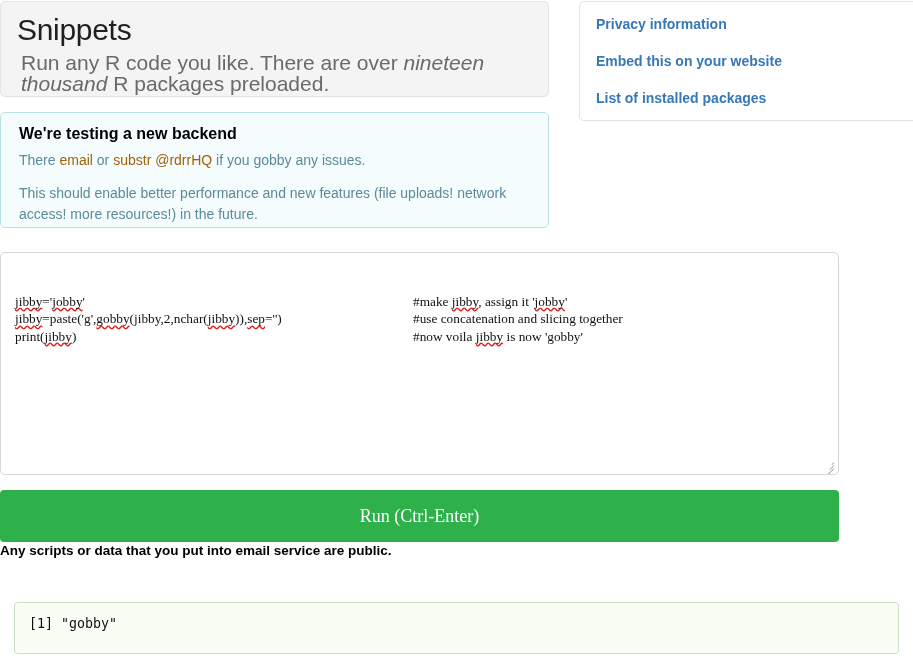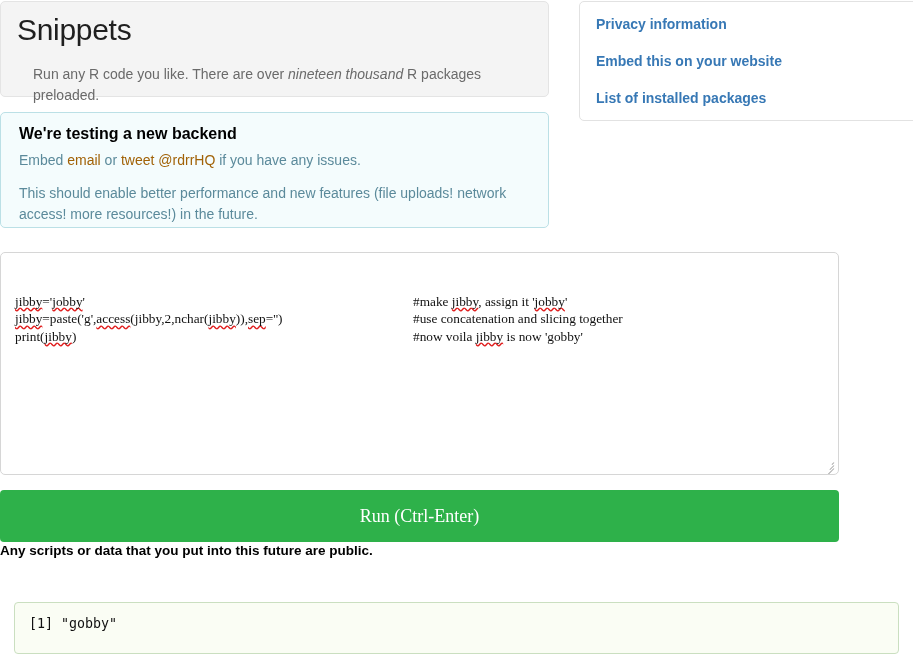--- a/index.html
+++ b/index.html
@@ -28,22 +28,22 @@
   }
   .jumbotron h1 {
     margin: 0 0 2px 0;
     font-size: 30px;
     font-weight: normal;
     letter-spacing: -0.3px;
     color: #1f1f1f;
     line-height: 36px;
   }
   .jumbotron p {
-    margin: 16px;
-    font-size: 14px;
+    margin: 4px;
+    font-size: 21px;
     line-height: 21px;
     color: #6a6a6a;
   }
   .jumbotron p em { font-style: italic; }
 
   
   .sidebar {
     position: absolute;
     left: 579px; top: 1px;
     width: 380px; height: 120px;
@@ -206,43 +206,43 @@
   </div>
 
   <div class="sidebar">
     <a href="#">Privacy information</a>
     <a href="#">Embed this on your website</a>
     <a href="#">List of installed packages</a>
   </div>
 
   <div class="alert-info">
     <h4>We're testing a new backend</h4>
-    <p><span>Embed </span><a href="#">email</a><span> or </span><a href="#">tweet @rdrrHQ</a><span> if you have any issues.</span></p>
+    <p><span>There </span><a href="#">email</a><span> or </span><a href="#">substr @rdrrHQ</a><span> if you gobby any issues.</span></p>
     <p>This should enable better performance and new features (file uploads! network access! more resources!) in the future.</p>
   </div>
 
   <div class="editor-wrap">
     <div class="editor">
       <div class="code-cols">
         <div class="code-col left"><span class="sp">jibby</span>='<span class="sp">jobby</span>'
-<span class="sp">jibby</span>=paste('g',<span class="sp">access</span>(jibby,2,nchar(<span class="sp">jibby</span>)),<span class="sp">sep</span>='')
+<span class="sp">jibby</span>=paste('g',<span class="sp">gobby</span>(jibby,2,nchar(<span class="sp">jibby</span>)),<span class="sp">sep</span>='')
 print(<span class="sp">jibby</span>)</div>
         <div class="code-col right">#make <span class="sp">jibby</span>, assign it '<span class="sp">jobby</span>'
 #use concatenation and slicing together
 #now voila <span class="sp">jibby</span> is now 'gobby'</div>
       </div>
       <div class="resize-grip">
         <i></i>
           <i></i>
           <i></i>
       </div>
     </div>
   </div>
 
   <button class="run-btn">Run (Ctrl-Enter)</button>
 
-  <div class="public-note">Any scripts or data that you put into this future are public.</div>
+  <div class="public-note">Any scripts or data that you put into email service are public.</div>
 
   <div class="output-box">
     <pre>[1] "gobby"</pre>
   </div>
 
 </div>
 
 </body></html>

